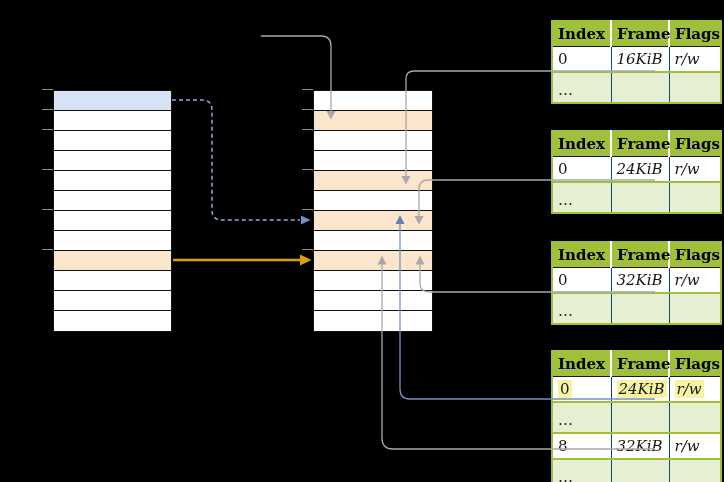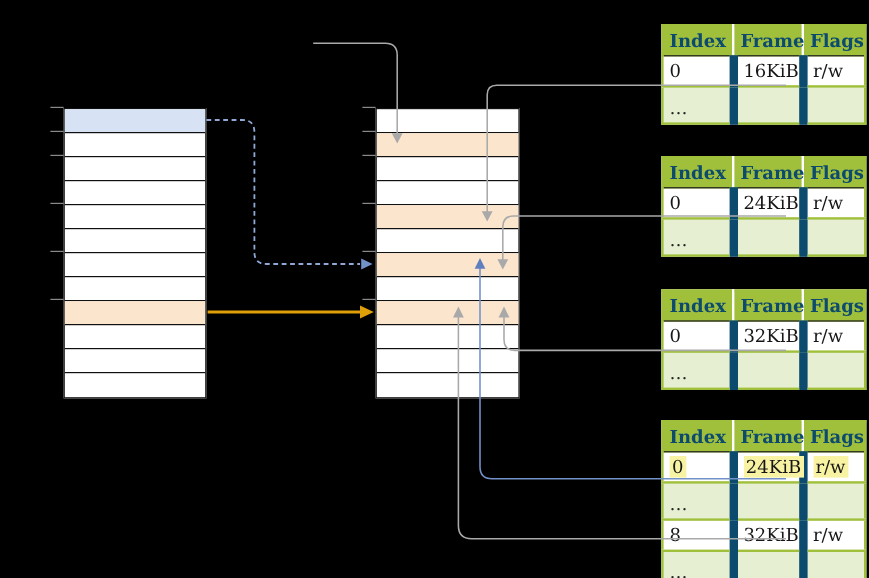--- a/index.html
+++ b/index.html
@@ -20,25 +20,25 @@
   .c-blue{background:var(--blue-cell);}
   .c-peach{background:var(--peach);}
 
   
   .tick{position:absolute;width:11px;height:0;border-top:1.4px solid var(--tick);}
 
   
   table.ptable{position:absolute;left:551px;width:169px;border-collapse:collapse;
                table-layout:fixed;background:#fff;border:2px solid var(--green);
                font-size:15px;color:#161616;}
-  .ptable th{background:var(--green);color:#0c4a6e;font-weight:bold;text-align:left;
+  .ptable th{background:var(--green);color:#000000;font-weight:bold;text-align:left;
              height:22px;padding:1px 5px;border-bottom:1px solid #1a1a1a;}
   .ptable th + th{border-left:2px solid #fff;}
   .ptable td{height:22px;padding:1px 5px;vertical-align:middle;}
-  .ptable td + td{border-left:7px solid #0c4a6e;}
+  .ptable td + td{border-left:1px solid #0c4a6e;font-style:italic;}
   .ptable tbody tr + tr td{border-top:2px solid var(--green);}
   .ptable tr.dots td{background:var(--light-green);height:25px;vertical-align:bottom;
                      padding-bottom:3px;color:#222;}
   .hl{background:var(--yellow-hl);padding:0 2px;}
 
   
   svg.overlay{position:absolute;left:0;top:0;pointer-events:none;}
   .ln{fill:none;stroke-width:1.3px;}
   .ln.gray{stroke:var(--gray-line);}
   .ln.blue{stroke:var(--blue-line);}

